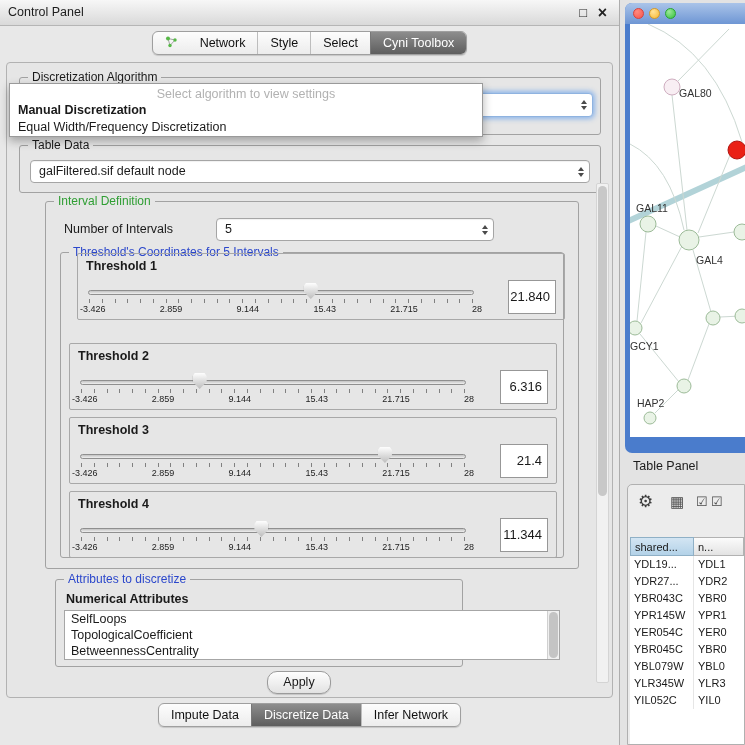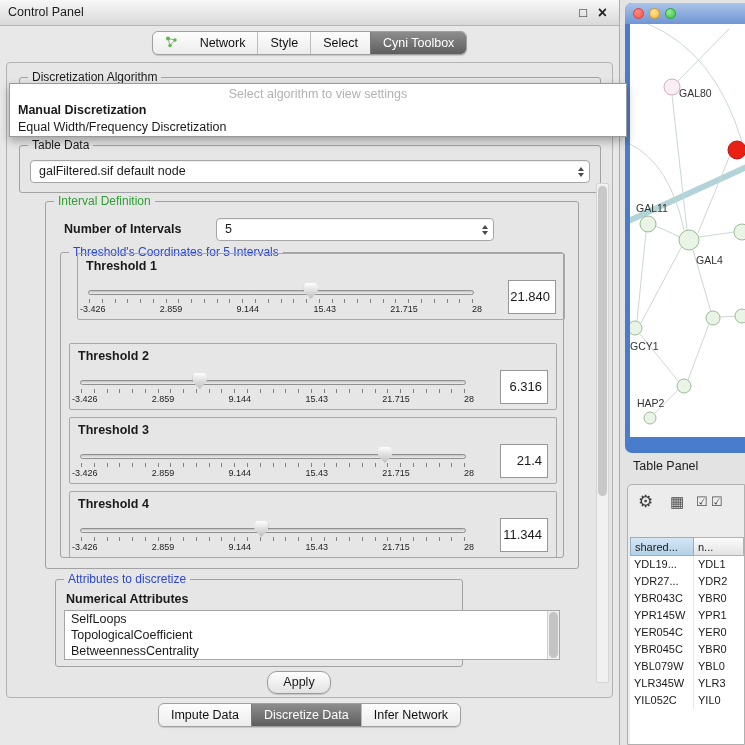--- a/index.html
+++ b/index.html
@@ -31,30 +31,30 @@
 .glabel.blue{color:#2b47cb}
 
 .combo{position:absolute;background:#fff;border:1px solid #a5a5a5;border-radius:4px;font-size:12.5px;line-height:21px;padding-left:8px;white-space:nowrap;overflow:hidden;box-shadow:inset 0 1px 1px rgba(0,0,0,.06)}
 .updown{position:absolute;right:5px;top:50%;transform:translateY(-50%);display:flex;flex-direction:column;gap:2px}
 .updown i{display:block;width:0;height:0;border-left:3.5px solid transparent;border-right:3.5px solid transparent}
 .updown .u{border-bottom:4px solid #4a4a4a}
 .updown .dn{border-top:4px solid #4a4a4a}
 
 #grp-algo{left:12px;top:14px;width:582px;height:58px}
 #algo-combo{left:16px;top:30px;width:570px;height:24px;border-color:#8fb3e0;box-shadow:0 0 5px 2px rgba(120,170,235,.8);z-index:5}
-#popup{position:absolute;left:2px;top:20px;width:618px;background:#fff;border:1px solid #9a9a9a;box-shadow:0 4px 9px rgba(0,0,0,.3);z-index:30}
+#popup{position:absolute;left:2px;top:20px;width:474px;background:#fff;border:1px solid #9a9a9a;box-shadow:0 4px 9px rgba(0,0,0,.3);z-index:30}
 #popup .hint{color:#b2b2b2;text-align:center;font-size:12.5px;padding:3px 0 1px}
 #popup .opt{font-size:12.5px;padding:1px 8px 2px;white-space:nowrap}
 #popup .opt.bold{font-weight:bold}
 
 #grp-tabledata{left:12px;top:82px;width:582px;height:48px}
 #tabledata-combo{left:10px;top:14px;width:560px;height:23px}
 
 #grp-interval{left:38px;top:138px;width:534px;height:368px}
-#intervals-label{position:absolute;left:18px;top:20px;font-weight:bold;font-size:12.5px}
+#intervals-label{position:absolute;left:18px;top:20px;font-weight:normal;font-size:12.5px}
 #intervals-combo{left:170px;top:16px;width:278px;height:23px}
 #grp-thresholds{left:14px;top:50px;width:504px;height:306px}
 
 .t-panel{position:absolute;left:8px;width:488px;height:67px;border:1px solid #a8a8a8;border-radius:2px}
 .t-label{position:absolute;left:8px;top:5px;font-weight:bold;font-size:12.5px}
 .slider-wrap{position:absolute;left:10px;top:32px;width:386px;height:32px}
 .track{position:absolute;left:0;right:0;top:4px;height:5px;border:1px solid #8f8f8f;border-radius:3px;background:linear-gradient(#c2c2c2,#f0f0f0)}
 .thumb{position:absolute;top:-3px;width:14px;height:16px;background:linear-gradient(#fefefe,#bdbdbd);clip-path:polygon(15% 0,85% 0,100% 18%,100% 55%,50% 100%,0 55%,0 18%);filter:drop-shadow(0 0 1px #666)}
 .ticks{position:absolute;left:1px;right:1px;top:13px;height:4px;background-image:repeating-linear-gradient(to right,#808080 0,#808080 1px,transparent 1px,transparent 12.77px)}
 .scale{position:absolute;left:-8px;right:-8px;top:18px;display:flex;justify-content:space-between;font-size:9px;color:#222}

